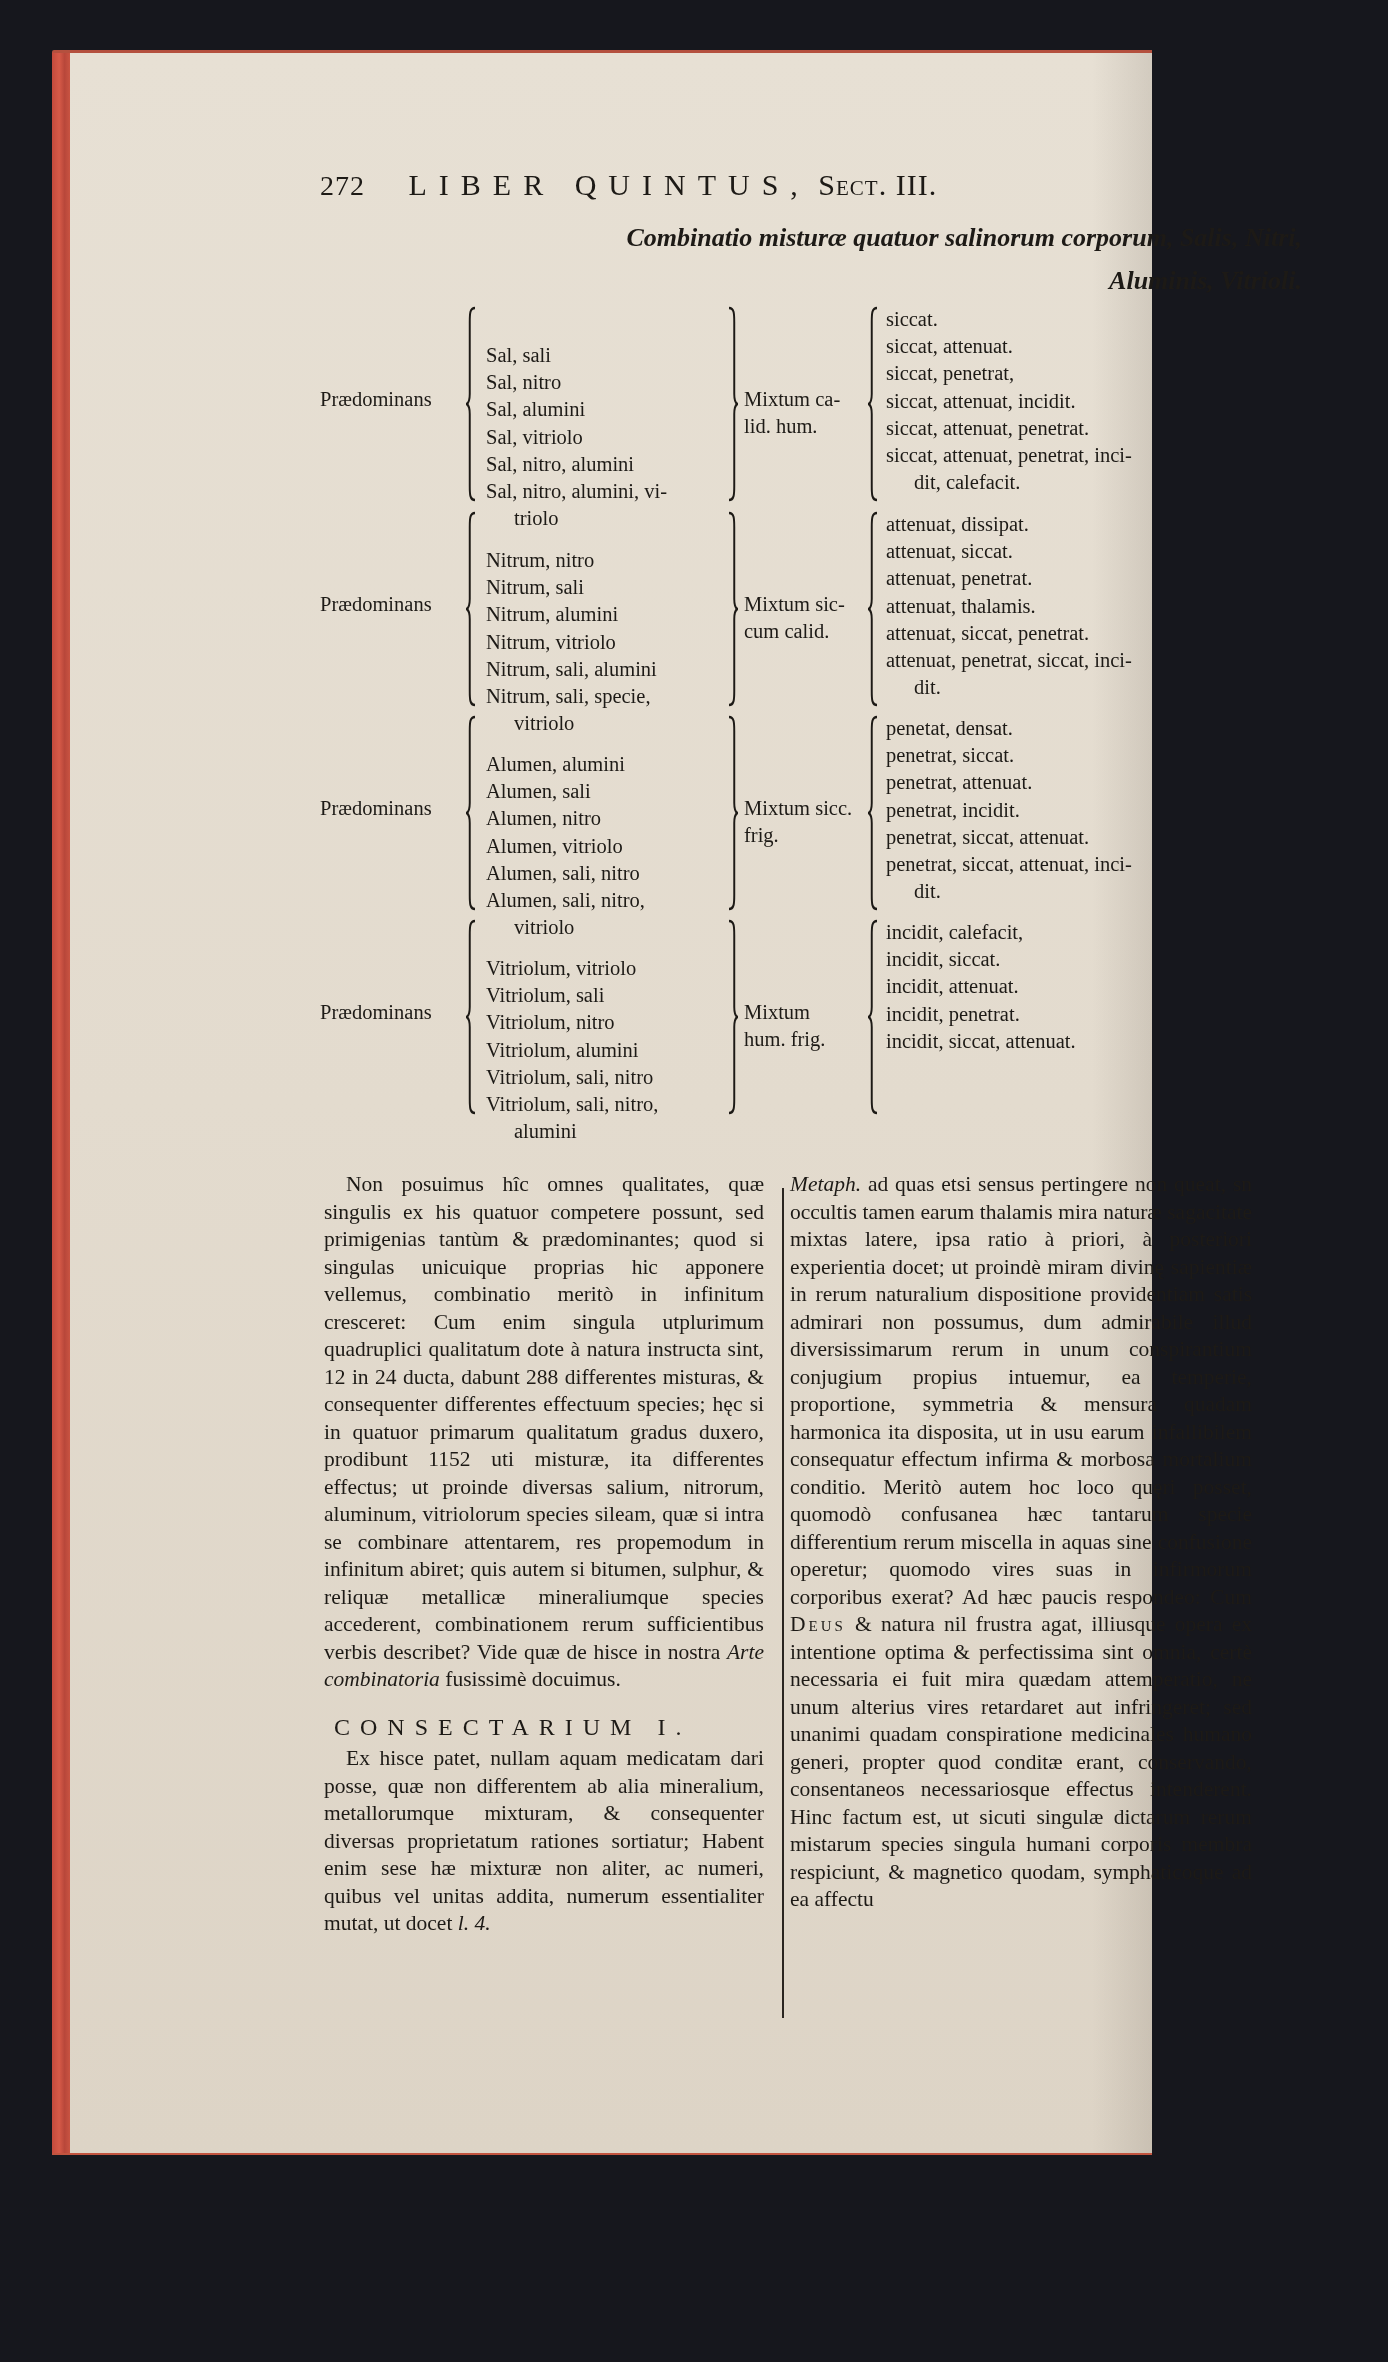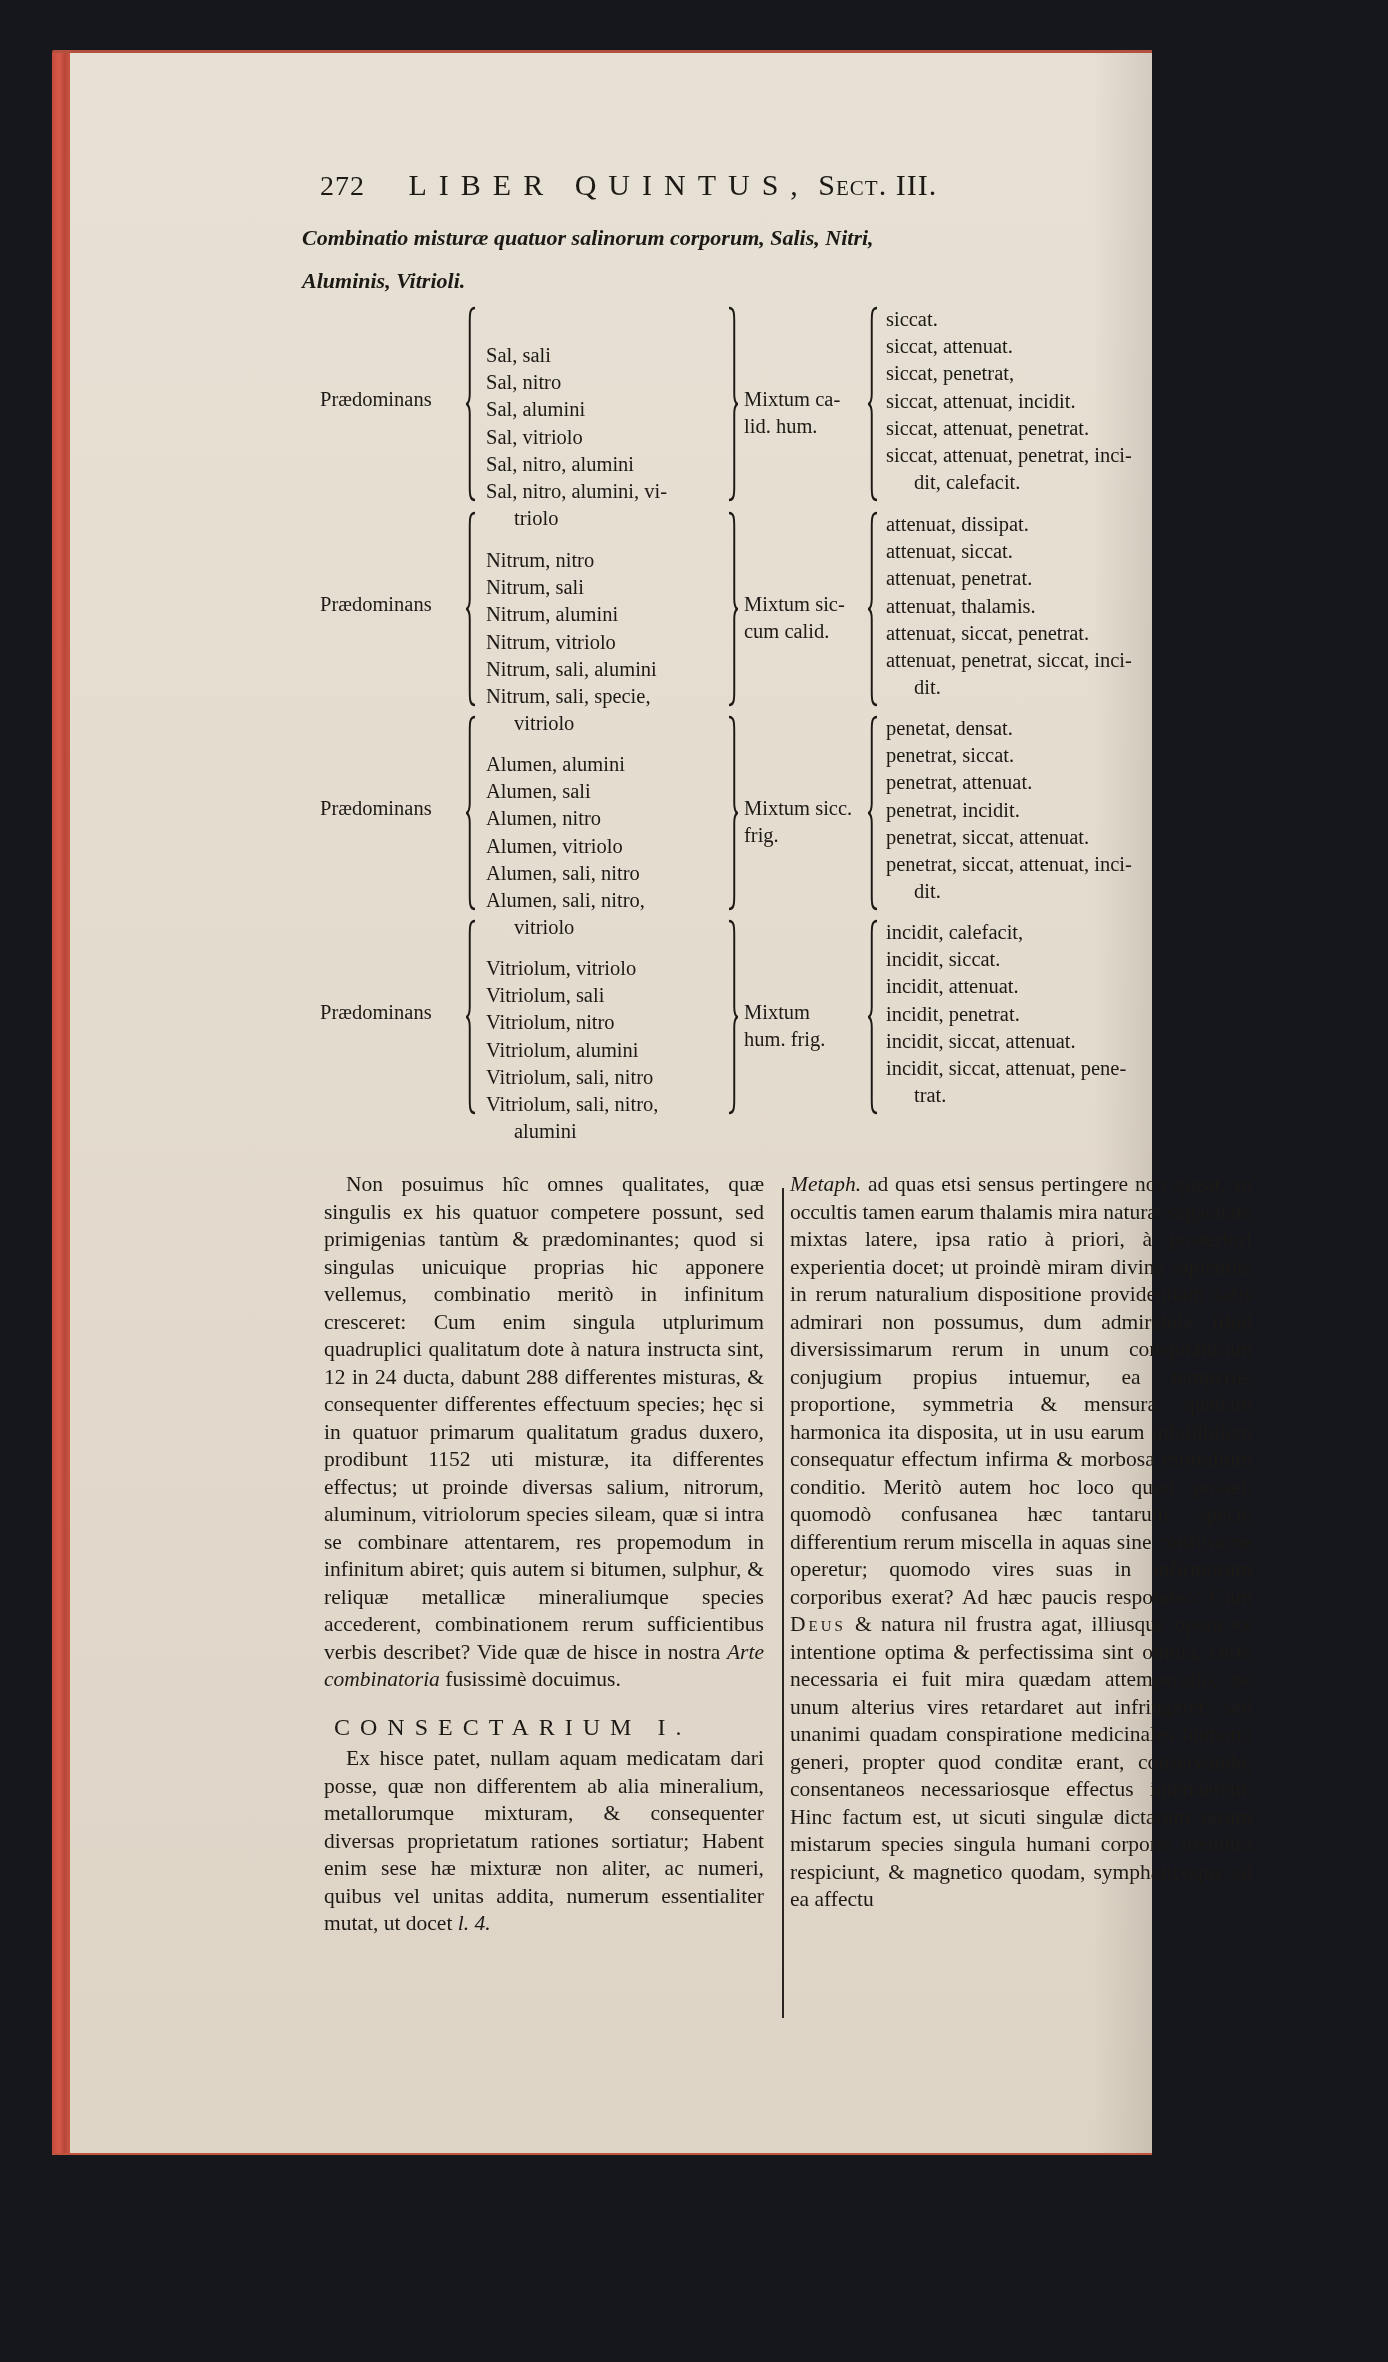--- a/index.html
+++ b/index.html
@@ -32,21 +32,21 @@
   .running-head {
     position: absolute; left: 268px; top: 115px; width: 860px;
     font-size: 30px; letter-spacing: 1px; white-space: nowrap;
   }
   .running-head .pageno { display: inline-block; width: 80px; font-size: 28px; }
   .running-head .liber { letter-spacing: 12px; }
   .running-head .sect { font-variant: small-caps; letter-spacing: 1px; }
 
   .table-title {
     position: absolute; left: 250px; top: 163px; width: 1000px;
-    text-align: left; font-style: italic; font-size: 22px; line-height: 43px; font-weight: bold;
+    text-align: right; font-style: italic; font-size: 26px; line-height: 43px; font-weight: bold;
   }
 
   .group {
     position: absolute; left: 268px; width: 1000px; height: 200px;
     font-size: 20.5px; line-height: 27.2px;
   }
   .group .label { position: absolute; left: 0; top: 80px; width: 142px; }
   .brace-l { position: absolute; left: 146px; top: 0; width: 12px; height: 196px; }
   .group .items { position: absolute; left: 166px; top: 0; width: 230px; margin-top: 36px; }
   .brace-r { position: absolute; left: 406px; top: 0; width: 12px; height: 196px; }
@@ -310,24 +310,20 @@
             </div>
             <div class="item">
               <div>incidit, attenuat.</div>
             </div>
             <div class="item">
               <div>incidit, penetrat.</div>
             </div>
             <div class="item">
               <div>incidit, siccat, attenuat.</div>
             </div>
-            <div class="item">
-              <div>incidit, siccat, attenuat, pene-</div>
-              <div class="cont">trat.</div>
-            </div>
           </div>
         </div>
       </div>
 
     <div class="col-rule"></div>
 
     <div class="col col-left">
       <p class="indent"><span>Non posuimus hîc omnes qualitates, quæ singulis ex his quatuor competere possunt, sed primigenias tantùm &amp; prædominantes; quod si singulas unicuique proprias hic apponere vellemus, combinatio meritò in infinitum cresceret: Cum enim singula utplurimum quadruplici qualitatum dote à natura instructa sint, 12 in 24 ducta, dabunt 288 differentes misturas, &amp; consequenter differentes effectuum species; hęc si in quatuor primarum qualitatum gradus duxero, prodibunt 1152 uti misturæ, ita differentes effectus; ut proinde diversas salium, nitrorum, aluminum, vitriolorum species sileam, quæ si intra se combinare attentarem, res propemodum in infinitum abiret; quis autem si bitumen, sulphur, &amp; reliquæ metallicæ mineraliumque species accederent, combinationem rerum sufficientibus verbis describet? Vide quæ de hisce in nostra</span> <span class="it">Arte combinatoria</span> <span>fusissimè docuimus.</span></p>
       <div class="heading-consect">CONSECTARIUM I.</div>
       <p class="indent"><span>Ex hisce patet, nullam aquam medicatam dari posse, quæ non differentem ab alia mineralium, metallorumque mixturam, &amp; consequenter diversas proprietatum rationes sortiatur; Habent enim sese hæ mixturæ non aliter, ac numeri, quibus vel unitas addita, numerum essentialiter mutat, ut docet</span> <span class="it">l. 4.</span></p>

